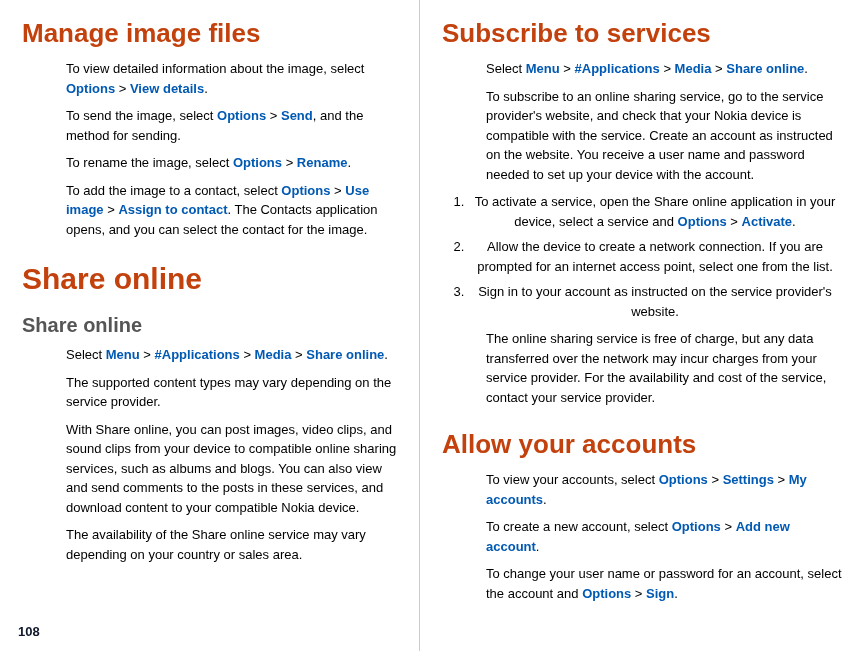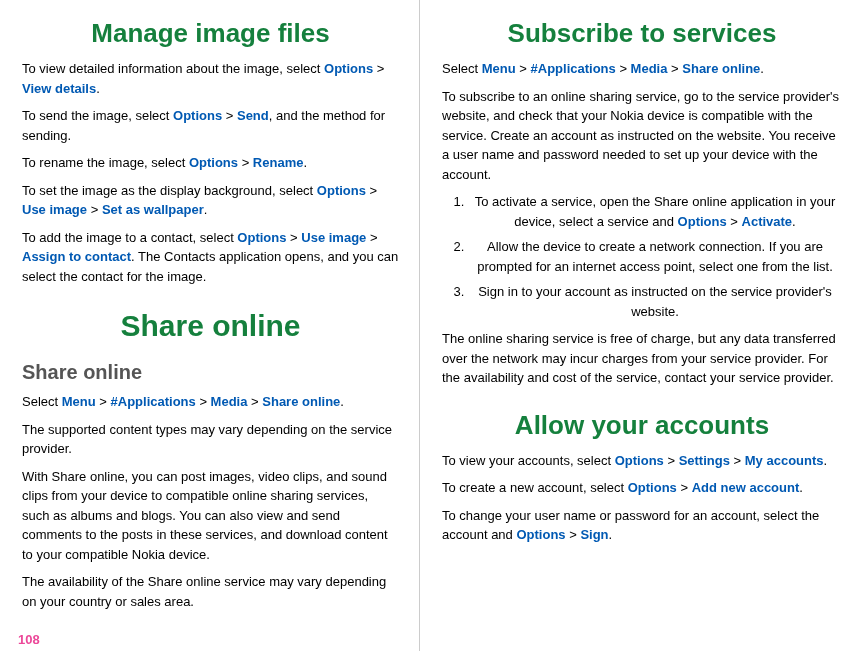--- a/index.html
+++ b/index.html
@@ -16,52 +16,52 @@
       width: 862px;
       min-height: 651px;
       position: relative;
     }
     .page-number {
       position: absolute;
       bottom: 12px;
       left: 18px;
       font-size: 13px;
       font-weight: bold;
-      color: #ec4899;
+      color: #0f172a;
     }
     .left-column {
       width: 420px;
       padding: 18px 20px 40px 22px;
       border-right: 1px solid #ccc;
     }
     .right-column {
       width: 442px;
       padding: 18px 20px 40px 22px;
     }
     h1.section-title {
       font-size: 26px;
       font-weight: bold;
-      color: #15803d;
+      color: #c2410c;
       margin-bottom: 10px;
       line-height: 1.2;
-      text-align: center;
     }
     h2.subsection-title {
       font-size: 20px;
       font-weight: bold;
       color: #555;
       margin-bottom: 8px;
       margin-top: 16px;
       line-height: 1.2;
     }
     p {
       font-size: 13px;
       line-height: 1.5;
       margin-bottom: 8px;
       color: #000;
+      margin-left: 44px;
     }
     .link-blue {
       color: #0059b3;
       font-weight: bold;
     }
     ol {
       margin-left: 26px;
       margin-bottom: 8px;
       text-align: center;
     }
@@ -82,23 +82,20 @@
     <h1 class="section-title">Manage image files</h1>
 
     <p>
       To view detailed information about the image, select <span class="link-blue">Options</span> &gt; <span class="link-blue">View details</span>.
     </p>
     <p>
       To send the image, select <span class="link-blue">Options</span> &gt; <span class="link-blue">Send</span>, and the method for sending.
     </p>
     <p>
       To rename the image, select <span class="link-blue">Options</span> &gt; <span class="link-blue">Rename</span>.
-    </p>
-    <p>
-      To set the image as the display background, select <span class="link-blue">Options</span> &gt; <span class="link-blue">Use image</span> &gt; <span class="link-blue">Set as wallpaper</span>.
     </p>
     <p>
       To add the image to a contact, select <span class="link-blue">Options</span> &gt; <span class="link-blue">Use image</span> &gt; <span class="link-blue">Assign to contact</span>. The Contacts application opens, and you can select the contact for the image.
     </p>
 
     <h1 class="section-title" style="margin-top: 22px; font-size: 30px;">Share online</h1>
 
     <h2 class="subsection-title">Share online</h2>
 
     <p>

